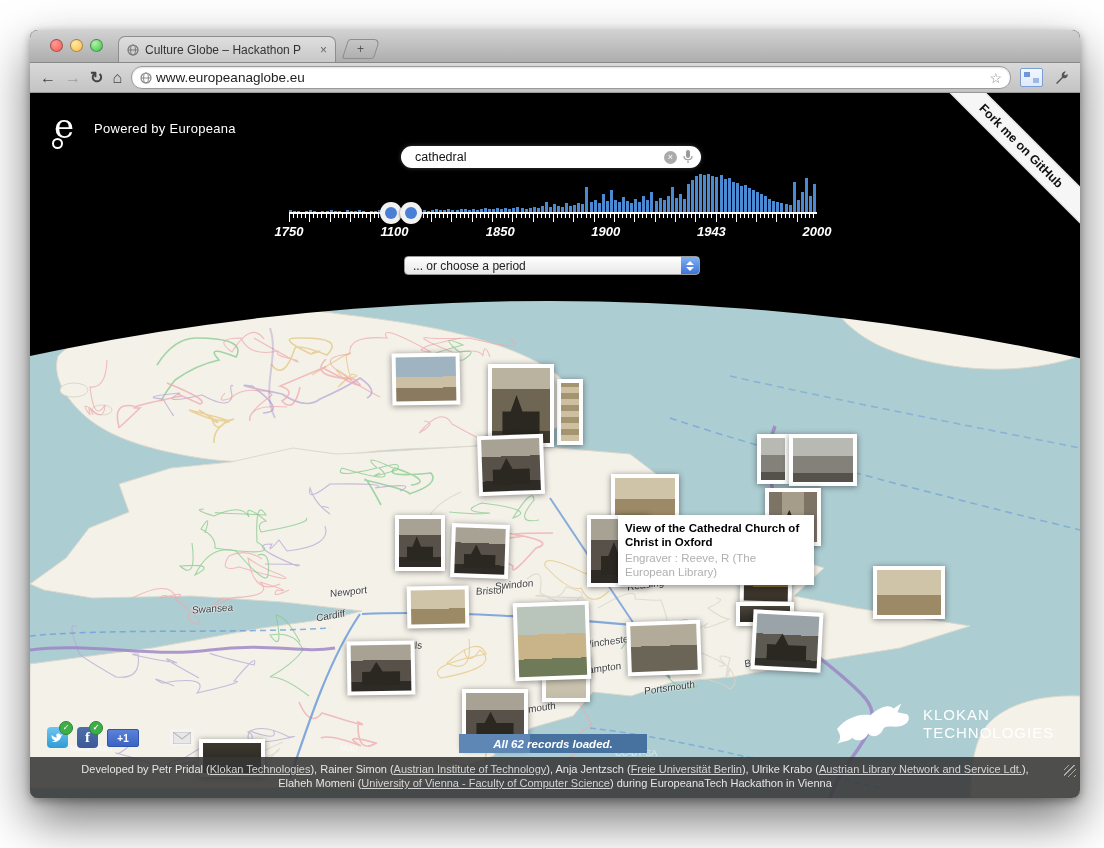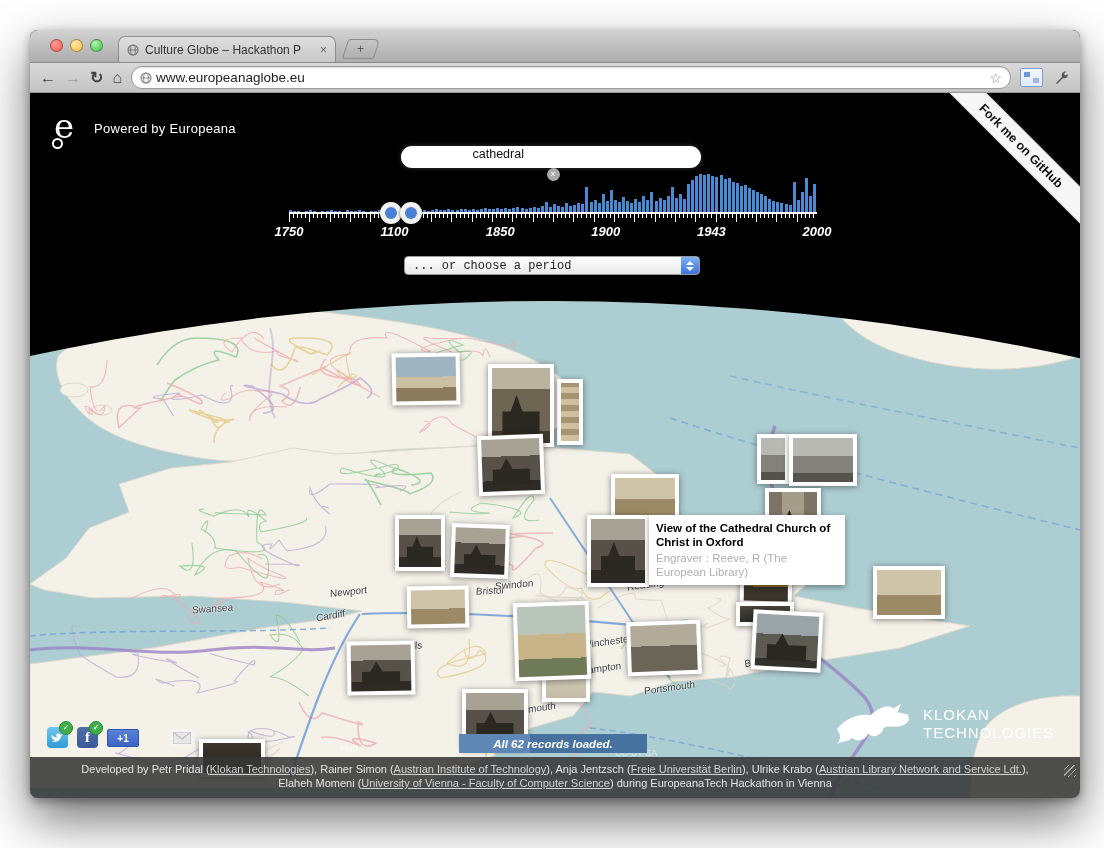--- a/index.html
+++ b/index.html
@@ -32,38 +32,38 @@
   .extbtn::before{content:'';position:absolute;left:3px;top:3px;width:6px;height:5px;background:#6f96d8;}
   .extbtn::after{content:'';position:absolute;right:3px;bottom:3px;width:6px;height:5px;background:#9db9e4;}
   
   .content{position:relative;height:706px;background:#000;overflow:hidden;}
   .hud{position:absolute;z-index:20;}
   .eulogo{left:24px;top:18px;display:flex;align-items:center;gap:10px;color:#fff;}
   .eglyph{position:relative;width:30px;height:34px;font-family:"DejaVu Serif",serif;font-size:34px;color:#fff;line-height:30px;}
   .eglyph::after{content:'';position:absolute;left:-2px;bottom:-4px;width:7px;height:7px;border:2px solid #fff;border-radius:50%;}
   .powered{font-size:13px;letter-spacing:.3px;}
   .pagetitle{left:0;top:16px;width:100%;text-align:center;color:#fff;font-size:17px;font-weight:bold;letter-spacing:.2px;}
-  .searchpill{left:371px;top:53px;width:300px;height:22px;background:#fff;border-radius:12px;display:flex;align-items:center;padding:0 8px 0 12px;box-sizing:border-box;gap:6px;box-shadow:0 0 4px rgba(255,255,255,.25);flex-direction:column;}
+  .searchpill{left:371px;top:53px;width:300px;height:22px;background:#fff;border-radius:12px;display:flex;align-items:center;padding:0 8px 0 12px;box-sizing:border-box;gap:6px;box-shadow:0 0 4px rgba(255,255,255,.25);}
   .searchpill input{flex:1;border:none;outline:none;font-size:12.5px;color:#111;background:transparent;font-family:"Liberation Sans",sans-serif;}
   .clearx{width:13px;height:13px;border-radius:50%;background:#aaa;color:#fff;font-size:9px;line-height:13px;text-align:center;}
   
   .timeline{left:259px;top:81px;width:528px;height:90px;font-style:italic;}
   .hist{position:absolute;left:0;top:0;width:528px;height:38px;}
   .hbar{position:absolute;bottom:0;width:3px;background:#4a8ad2;}
   .ruler{position:absolute;left:0;top:38px;width:528px;height:10px;
     background:
       repeating-linear-gradient(90deg,#fff 0 1px,transparent 1px 4.062px) 0 0/100% 6px no-repeat,
       repeating-linear-gradient(90deg,#fff 0 1px,transparent 1px 20.31px) 0 0/100% 10px no-repeat,
       linear-gradient(#fff,#fff) 0 0/100% 2px no-repeat;}
   .axlabs{position:absolute;left:0;top:50px;width:528px;height:16px;}
   .axlab{position:absolute;transform:translateX(-50%);color:#fff;font-weight:bold;font-size:13px;}
   .handle{position:absolute;top:28px;width:22px;height:22px;border-radius:50%;background:#f2f2f2;box-shadow:0 1px 3px rgba(0,0,0,.6);}
   .handle::after{content:'';position:absolute;left:5px;top:5px;width:12px;height:12px;border-radius:50%;background:#4a7fd6;}
   .rangelab{position:absolute;left:0;top:70px;width:528px;text-align:center;color:#8f8f8f;font-size:11px;}
-  .period{left:374px;top:163px;width:296px;height:19px;background:linear-gradient(#fff,#e8e8e8);border:1px solid #9a9a9a;border-radius:4px;display:flex;align-items:center;box-sizing:border-box;font-family:Liberation Mono, monospace;}
+  .period{left:374px;top:163px;width:296px;height:19px;background:linear-gradient(#fff,#e8e8e8);border:1px solid #9a9a9a;border-radius:4px;display:flex;align-items:center;box-sizing:border-box;}
   .period .ptext{flex:1;font-size:12px;color:#222;padding-left:8px;}
   .stepper{width:18px;height:17px;background:linear-gradient(#7fb1f4,#3d73d8);border-radius:0 3px 3px 0;display:flex;flex-direction:column;align-items:center;justify-content:center;gap:2px;}
   .tri-up{width:0;height:0;border-left:4px solid transparent;border-right:4px solid transparent;border-bottom:4px solid #fff;}
   .tri-dn{width:0;height:0;border-left:4px solid transparent;border-right:4px solid transparent;border-top:4px solid #fff;}
   .ribbon{position:absolute;z-index:30;right:-62px;top:40px;width:240px;transform:rotate(45deg);background:#f6f6f6;color:#111;
           font-size:12.5px;font-weight:bold;text-align:center;padding:5px 0;border:1px solid #d8d8d8;box-shadow:0 2px 8px rgba(0,0,0,.6);}
   
   .maplayer{position:absolute;left:0;top:205px;width:1050px;height:501px;z-index:4;background:transparent;}
   .horizon{position:absolute;left:-1480px;top:208px;width:4000px;height:3200px;border-radius:50%;box-shadow:0 0 0 2500px #000;z-index:6;pointer-events:none;}
   .city{position:absolute;font-size:10px;color:#3d3d3d;text-shadow:0 0 2px #fff,0 0 2px #fff;white-space:nowrap;z-index:5;}
@@ -80,21 +80,21 @@
   .art-house{background:linear-gradient(#b9c4bb 0 40%,#c9b489 40% 75%,#6f7a58 75%);}
   .art-pale{background:linear-gradient(#d9d4c4,#c2bba6);}
   .art-ruins{background:linear-gradient(#b3ab99 0 45%,#6b6557 45%);}
   .art-gold{background:linear-gradient(#2e2a22 0 30%,#8a6f35 30% 58%,#3a342a 58%);}
   .art-darkstrip{background:linear-gradient(#4a453c,#2c2923);}
   .art-spire{background:linear-gradient(#9aa3a8 0 38%,#5d5a52 38% 85%,#33312c 85%);}
   .art-dark{background:linear-gradient(#3c382f,#23211c);}
   .art-darkcath::before,.art-spire::before,.art-facade::before,.art-tall::before{
       content:'';position:absolute;left:18%;bottom:12%;width:64%;height:52%;background:#2b2721;
       clip-path:polygon(0 100%,0 42%,22% 42%,38% 0,54% 42%,100% 42%,100% 100%);}
-  .tooltip{position:absolute;left:619px;top:422px;width:182px;background:#fff;z-index:12;padding:6px 7px;box-shadow:0 2px 6px rgba(0,0,0,.4);}
+  .tooltip{position:absolute;left:588px;top:422px;width:182px;background:#fff;z-index:12;padding:6px 7px;box-shadow:0 2px 6px rgba(0,0,0,.4);}
   .tooltip .tt{font-size:11.5px;font-weight:bold;color:#000;line-height:14px;}
   .tooltip .ts{font-size:11.5px;color:#b0b0b0;line-height:14px;margin-top:2px;}
   .attr-frag{position:absolute;font-size:9px;color:rgba(255,255,255,.6);z-index:9;}
   
   .records{position:absolute;left:429px;top:641px;width:188px;height:19px;z-index:18;
            background:linear-gradient(90deg,#5e87b5 0 38%,#47719e 38%);display:flex;align-items:center;justify-content:center;}
   .records span{color:#fff;font-size:11.5px;font-weight:bold;font-style:italic;}
   .social{position:absolute;left:17px;top:634px;display:flex;gap:9px;align-items:flex-start;z-index:45;}
   .sbtn{position:relative;width:21px;height:21px;border-radius:4px;display:flex;align-items:center;justify-content:center;}
   .sbtn.tw{background:linear-gradient(#6fc6ef,#2f9bd6);}

